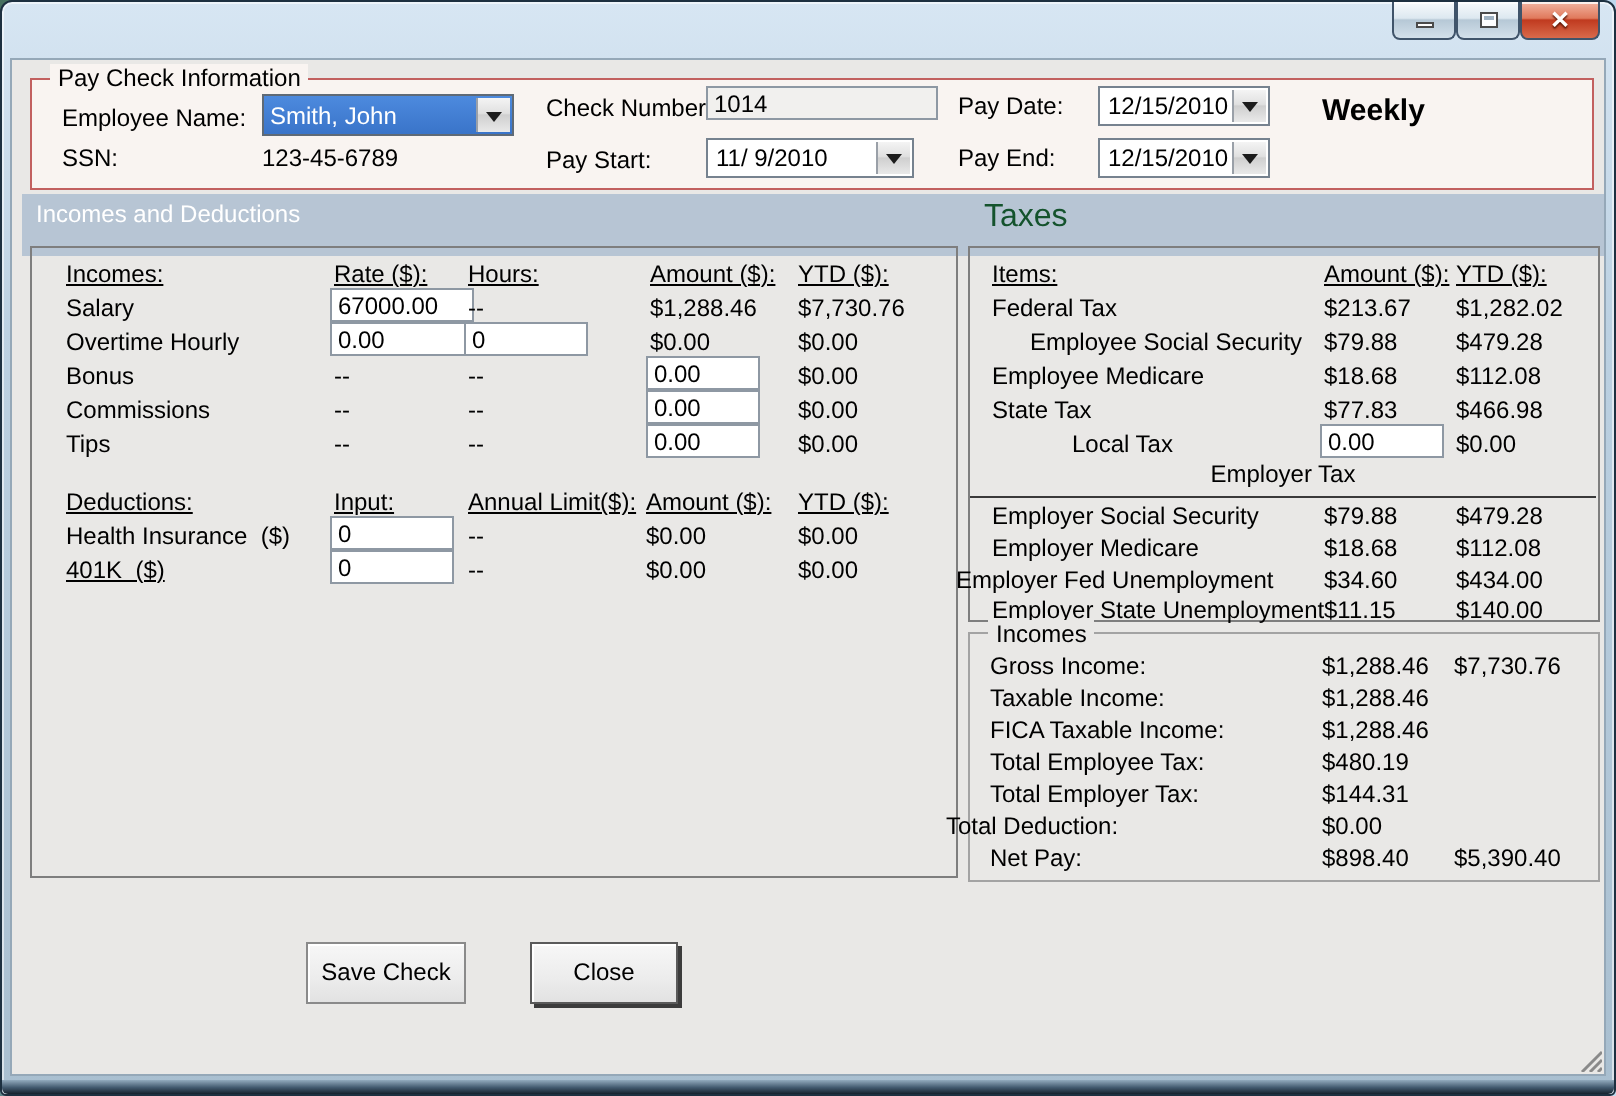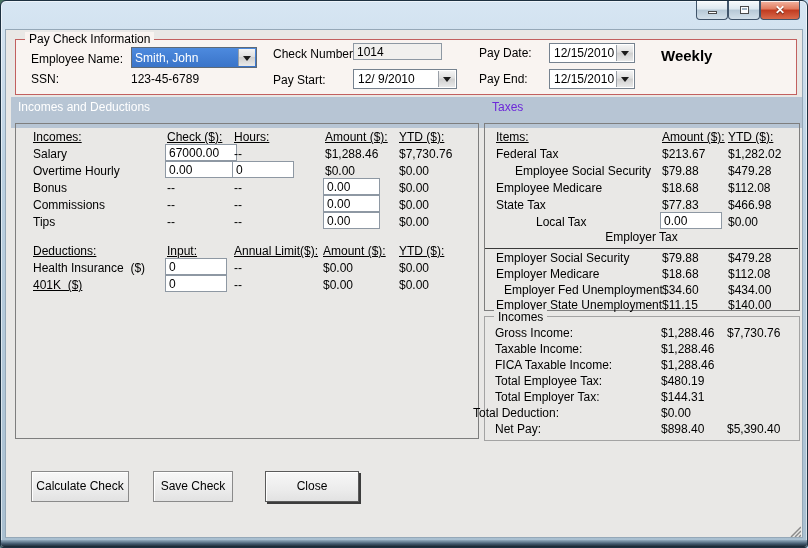--- a/index.html
+++ b/index.html
@@ -51,21 +51,21 @@
     border-left:1px solid #9aa0a8;}
   .arr{position:absolute;left:50%;top:50%;margin:-2px 0 0 -4px;width:0;height:0;
     border-left:4px solid transparent;border-right:4px solid transparent;border-top:5px solid #1c1c1c;}
   .combo{position:absolute;left:130px;top:46px;width:126px;height:21px;box-sizing:border-box;
     border:1px solid #5f6a76;background:linear-gradient(180deg,#4d8ade 0%,#3a74c9 100%);}
   .combo .val{position:absolute;left:3px;top:3px;font-size:12px;color:#fff;}
   .weekly{position:absolute;left:660px;top:46px;font-size:15px;font-weight:bold;color:#000;}
   
   .secbar{position:absolute;left:10px;top:96px;width:791px;height:31px;background:#b7c5d4;}
   .secbar .s1{position:absolute;left:7px;top:3px;font-size:12px;color:#fff;}
-  .secbar .s2{position:absolute;left:481px;top:3px;font-size:12px;color:#6d28d9;}
+  .secbar .s2{position:absolute;left:481px;top:3px;font-size:16px;color:#14532d;}
   
   .panel{position:absolute;box-sizing:border-box;border:1px solid #7e7e7e;}
   .panel-left{left:14px;top:122px;width:464px;height:316px;}
   .panel-tax{left:483px;top:122px;width:316px;height:188px;}
   .sumbox{position:absolute;left:483px;top:315px;width:316px;height:125px;box-sizing:border-box;border:1px solid #a3a3a3;}
   .sum-legend{position:absolute;left:493px;top:309px;font-size:12px;background:#e9e8e6;padding:0 4px;}
   .sep{position:absolute;left:484px;top:229px;width:313px;height:18px;border-bottom:1px solid #3a3a3a;
     text-align:center;font-size:12px;}
   .grip{position:absolute;right:2px;bottom:2px;width:13px;height:13px;}
   
@@ -99,24 +99,24 @@
   <div class="combo">
     <span class="val">Smith, John</span>
     <span class="dd">
         <span class="arr"></span>
       </span>
   </div>
   <div class="lbl" style="left:30px;top:71px;">SSN:</div>
   <div class="lbl" style="left:130px;top:71px;">123-45-6789</div>
 
   <div class="lbl" style="left:272px;top:46px;">Check Number:</div>
-  <input class="tb readonly" style="left: 352px; top: 42px; width: 89px;" value="1014">
+  <input class="tb readonly" style="left: 352px; top: 42px; width: 116px;" value="1014">
   <div class="lbl" style="left:272px;top:72px;">Pay Start:</div>
   <div class="picker" style="left:352px;top:68px;width:104px;">
-    <span class="val">12/ 9/2010</span>
+    <span class="val">11/ 9/2010</span>
     <span class="dd">
         <span class="arr"></span>
       </span>
   </div>
 
   <div class="lbl" style="left:478px;top:45px;">Pay Date:</div>
   <div class="picker" style="left:548px;top:42px;width:86px;">
     <span class="val">12/15/2010</span>
     <span class="dd">
         <span class="arr"></span>
@@ -132,21 +132,21 @@
   <div class="weekly">Weekly</div>
 
   <div class="secbar">
     <span class="s1">Incomes and Deductions</span>
     <span class="s2">Taxes</span>
   </div>
 
   <div class="panel panel-left"></div>
 
   <div class="lbl u" style="left:32px;top:129px;">Incomes:</div>
-  <div class="lbl u" style="left:166px;top:129px;">Check ($):</div>
+  <div class="lbl u" style="left:166px;top:129px;">Rate ($):</div>
   <div class="lbl u" style="left:233px;top:129px;">Hours:</div>
   <div class="lbl u" style="left:324px;top:129px;">Amount ($):</div>
   <div class="lbl u" style="left:398px;top:129px;">YTD ($):</div>
 
   <div class="lbl" style="left:32px;top:146px;">Salary</div>
   <input class="tb" style="left: 164px; top: 143px; width: 72px;" value="67000.00">
   <div class="lbl" style="left:233px;top:146px;">--</div>
   <div class="lbl" style="left:324px;top:146px;">$1,288.46</div>
   <div class="lbl" style="left:398px;top:146px;">$7,730.76</div>
 
@@ -220,21 +220,21 @@
   <div class="sep">Employer Tax</div>
 
   <div class="lbl" style="left:495px;top:250px;">Employer Social Security</div>
   <div class="lbl" style="left:661px;top:250px;">$79.88</div>
   <div class="lbl" style="left:727px;top:250px;">$479.28</div>
 
   <div class="lbl" style="left:495px;top:266px;">Employer Medicare</div>
   <div class="lbl" style="left:661px;top:266px;">$18.68</div>
   <div class="lbl" style="left:727px;top:266px;">$112.08</div>
 
-  <div class="lbl" style="left:503px;top:282px;">Employer Fed Unemployment</div>
+  <div class="lbl" style="left:477px;top:282px;">Employer Fed Unemployment</div>
   <div class="lbl" style="left:661px;top:282px;">$34.60</div>
   <div class="lbl" style="left:727px;top:282px;">$434.00</div>
 
   <div class="lbl" style="left:495px;top:297px;">Employer State Unemployment</div>
   <div class="lbl" style="left:661px;top:297px;">$11.15</div>
   <div class="lbl" style="left:727px;top:297px;">$140.00</div>
 
   <div class="sumbox"></div>
   <div class="sum-legend">Incomes</div>
 
@@ -254,23 +254,22 @@
   <div class="lbl" style="left:494px;top:389px;">Total Employer Tax:</div>
   <div class="lbl" style="left:660px;top:389px;">$144.31</div>
 
   <div class="lbl" style="left:472px;top:405px;">Total Deduction:</div>
   <div class="lbl" style="left:660px;top:405px;">$0.00</div>
 
   <div class="lbl" style="left:494px;top:421px;">Net Pay:</div>
   <div class="lbl" style="left:660px;top:421px;">$898.40</div>
   <div class="lbl" style="left:726px;top:421px;">$5,390.40</div>
 
-  <div class="btn" style="left:30px;top:470px;width:98px;">Calculate Check</div>
   <div class="btn" style="left:152px;top:470px;width:80px;">Save Check</div>
-  <div class="btn default" style="left:264px;top:470px;width:94px;">Close</div>
+  <div class="btn default" style="left:264px;top:470px;width:74px;">Close</div>
 
   <div class="grip" style="right:6px;bottom:11px;">
     <svg width="13" height="13" viewBox="0 0 13 13">
       <line x1="3" y1="13" x2="13" y2="3" stroke="#8a8a8a" stroke-width="1.5"></line>
       <line x1="7" y1="13" x2="13" y2="7" stroke="#8a8a8a" stroke-width="1.5"></line>
       <line x1="11" y1="13" x2="13" y2="11" stroke="#8a8a8a" stroke-width="1.5"></line>
     </svg>
   </div>
 
   <div class="frame-bottom"></div>

